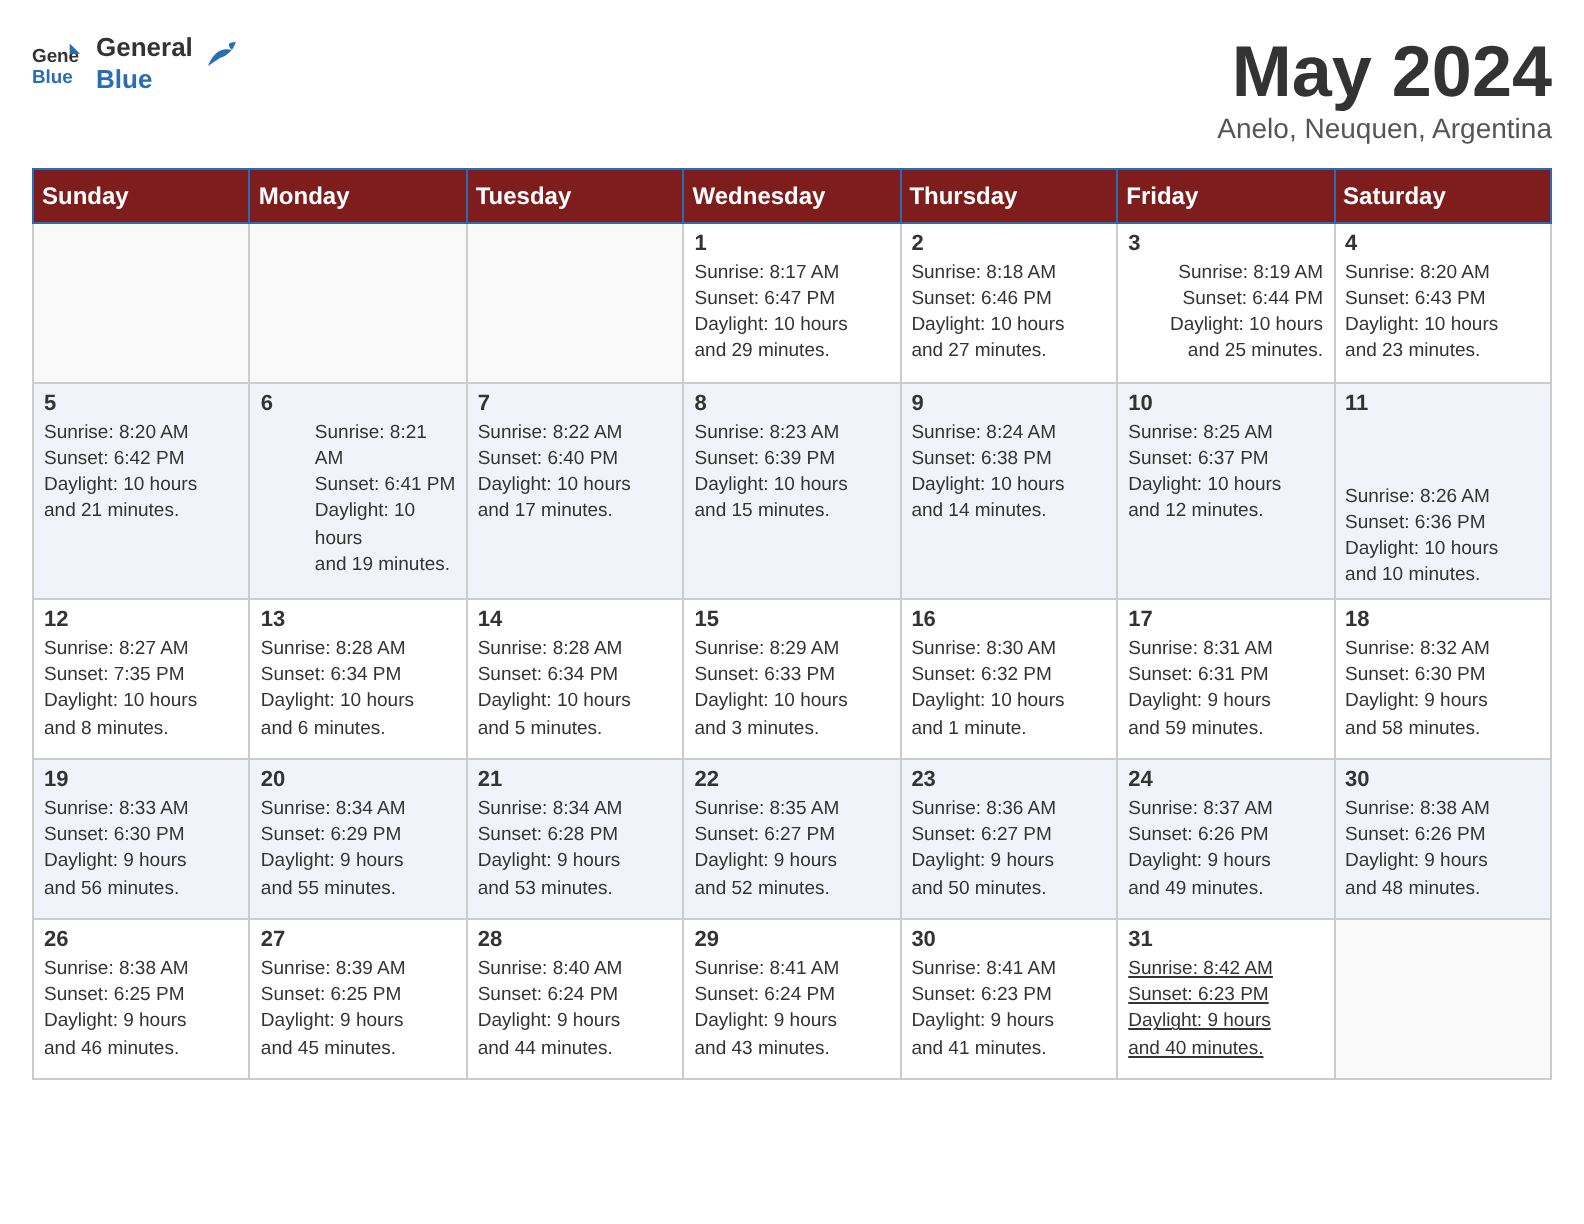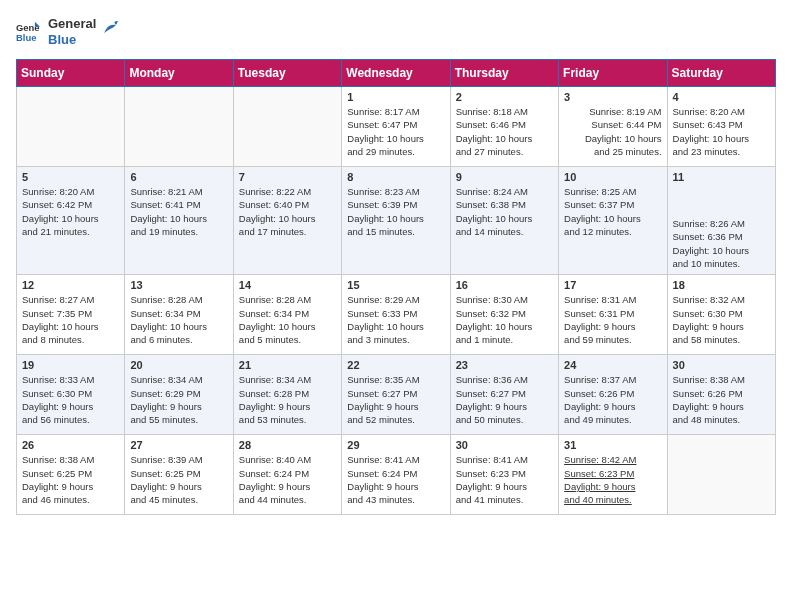--- a/index.html
+++ b/index.html
@@ -37,21 +37,21 @@
     .calendar-subtitle {
       font-size: 14px;
       color: #555;
     }
     table {
       width: 100%;
       border-collapse: collapse;
       table-layout: fixed;
     }
     thead tr th {
-      background-color: #be185d;
+      background-color: #7f1d1d;
       color: #fff;
       font-size: 12px;
       font-weight: bold;
       padding: 6px 4px;
       text-align: left;
       border: 1px solid #2a6db5;
     }
     tbody tr td {
       border: 1px solid #ccc;
       vertical-align: top;
@@ -92,20 +92,24 @@
       <polygon points="22,2 28,8 22,8" fill="#2a6db5"></polygon>
     </svg>
     <div style="display:flex; flex-direction:column; margin-left: 4px;">
       <span style="font-size:13px;font-weight:bold;color:#333;line-height:1.2;">General</span>
       <span style="font-size:13px;font-weight:bold;color:#2a6db5;line-height:1.2;">Blue</span>
     </div>
     <svg width="18" height="18" viewBox="0 0 18 18" style="margin-left:2px;margin-top:-8px;">
       <path d="M2,14 Q6,4 14,6 Q10,2 16,2 Q14,8 8,10 Z" fill="#2a6db5"></path>
     </svg>
   </div>
+  <div class="title-block">
+    <div class="calendar-title">May 2024</div>
+    <div class="calendar-subtitle">Anelo, Neuquen, Argentina</div>
+  </div>
 </div>
 
 <table>
   <thead>
     <tr>
     <th>Sunday</th>
         <th>Monday</th>
         <th>Tuesday</th>
         <th>Wednesday</th>
         <th>Thursday</th>
@@ -150,21 +154,21 @@
       <tr>
         <td>
           <div class="day-num">5</div>
           <div class="day-info" style="white-space: pre-line;">Sunrise: 8:20 AM
 Sunset: 6:42 PM
 Daylight: 10 hours
 and 21 minutes.</div>
         </td>
         <td>
           <div class="day-num">6</div>
-          <div class="day-info" style="white-space: pre-line;">Sunrise: 8:21 AM
+          <div class="day-info" style="white-space: pre-line; margin-left: 27px;">Sunrise: 8:21 AM
 Sunset: 6:41 PM
 Daylight: 10 hours
 and 19 minutes.</div>
         </td>
         <td>
           <div class="day-num">7</div>
           <div class="day-info" style="white-space: pre-line;">Sunrise: 8:22 AM
 Sunset: 6:40 PM
 Daylight: 10 hours
 and 17 minutes.</div>

